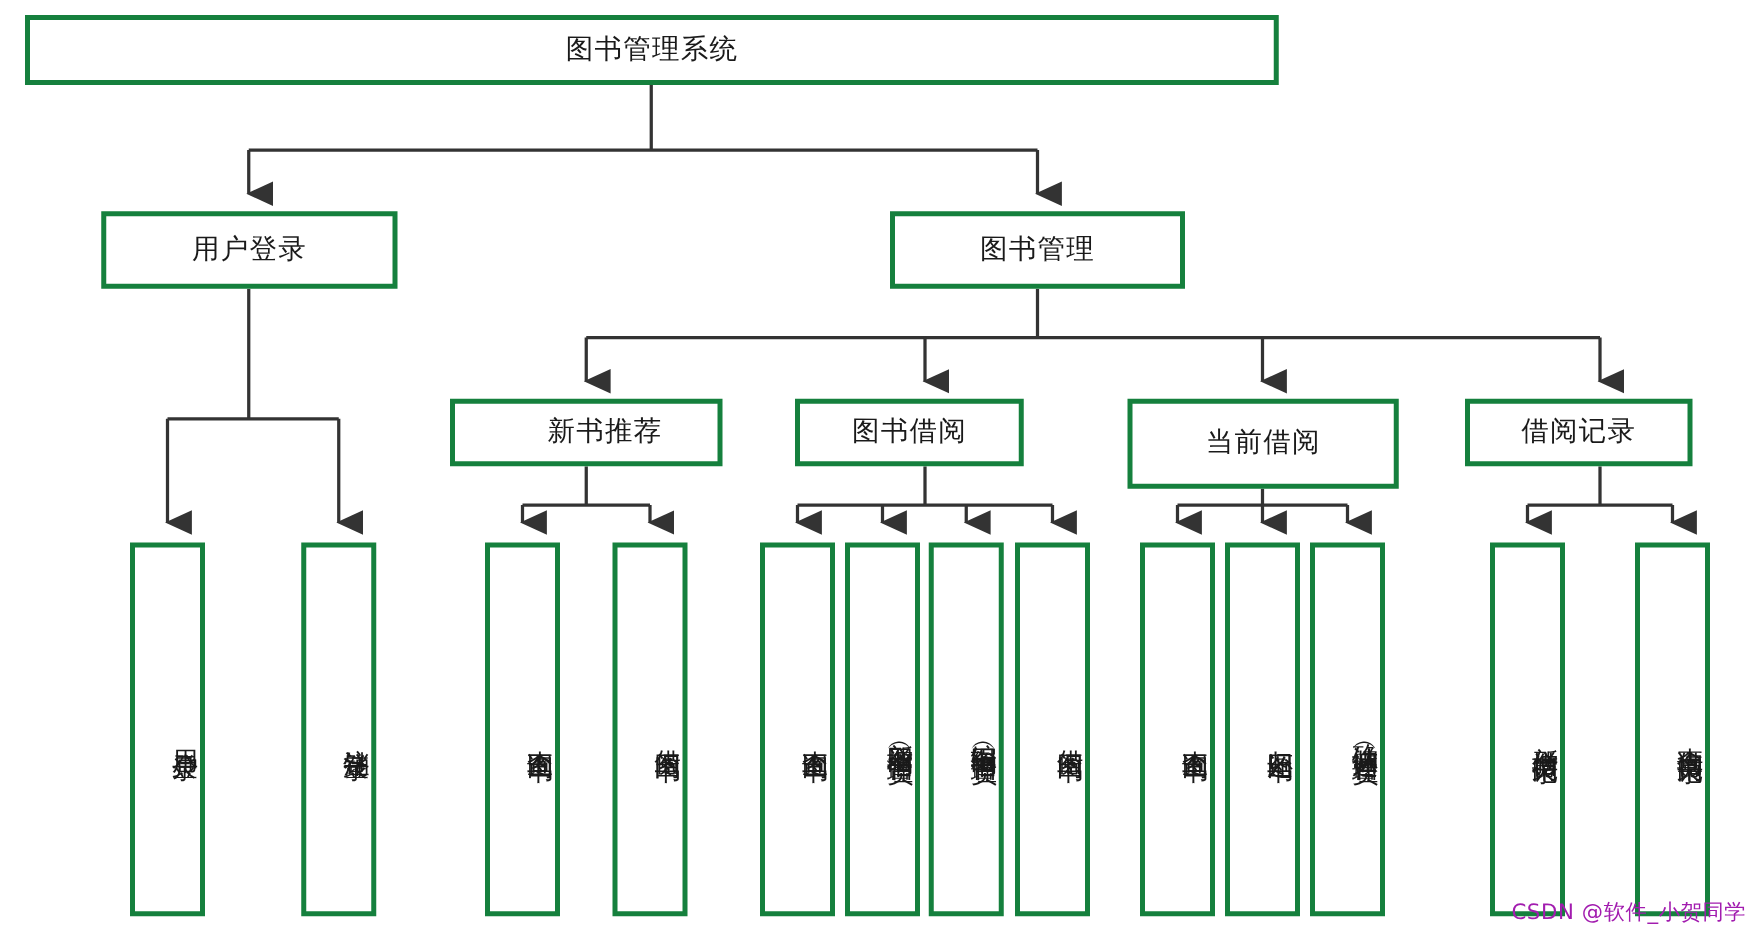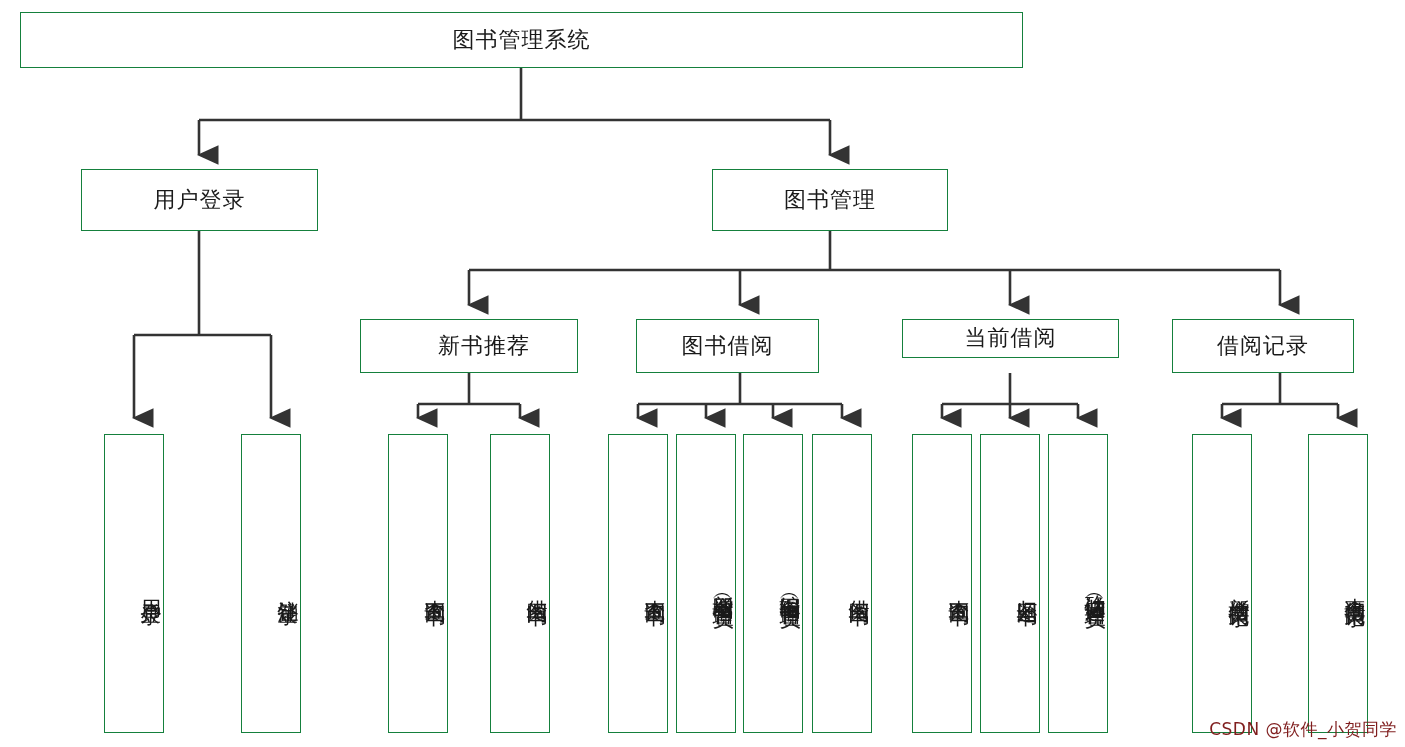--- a/index.html
+++ b/index.html
@@ -20,21 +20,21 @@
   #edges {
     position: absolute;
     left: 0;
     top: 0;
     width: 1405px;
     height: 747px;
   }
   .node {
     position: absolute;
     box-sizing: border-box;
-    border: 1px solid #15803d;
+    border: 4px solid #15803d;
     background: #ffffff;
     color: #1a1a1a;
     display: flex;
     align-items: center;
     justify-content: center;
     z-index: 2;
   }
   .node-h {
     font-size: 22px;
     letter-spacing: 1px;
@@ -53,21 +53,21 @@
   .node-v .vtext {
     writing-mode: vertical-rl;
     text-orientation: upright;
     white-space: nowrap;
   }
   .watermark {
     position: absolute;
     right: 8px;
     bottom: 6px;
     font-size: 17px;
-    color: #7f1d1d;
+    color: #a21caf;
     z-index: 5;
     white-space: nowrap;
     letter-spacing: 0.5px;
   }
 </style>
 </head>
 <body>
 
 <div id="canvas">
 
@@ -131,21 +131,21 @@
   <div class="node node-h" style="left:712px; top:169px; width:236px; height:62px;justify-content:center;">
     <span>图书管理</span>
   </div>
 
   <div class="node node-h" style="left:360px; top:319px; width:218px; height:54px;padding-left:30px;">
     <span>新书推荐</span>
   </div>
   <div class="node node-h" style="left:636px; top:319px; width:183px; height:54px;">
     <span>图书借阅</span>
   </div>
-  <div class="node node-h" style="left:902px; top:319px; width:217px; height:39px;">
+  <div class="node node-h" style="left:902px; top:319px; width:217px; height:72px;">
     <span>当前借阅</span>
   </div>
   <div class="node node-h" style="left:1172px; top:319px; width:182px; height:54px;">
     <span>借阅记录</span>
   </div>
 
   <div class="node node-v" style="left:104px; top:434px; width:60px; height:299px;">
     <span class="vtext">用户登录</span>
   </div>
   <div class="node node-v" style="left:241px; top:434px; width:60px; height:299px;">

